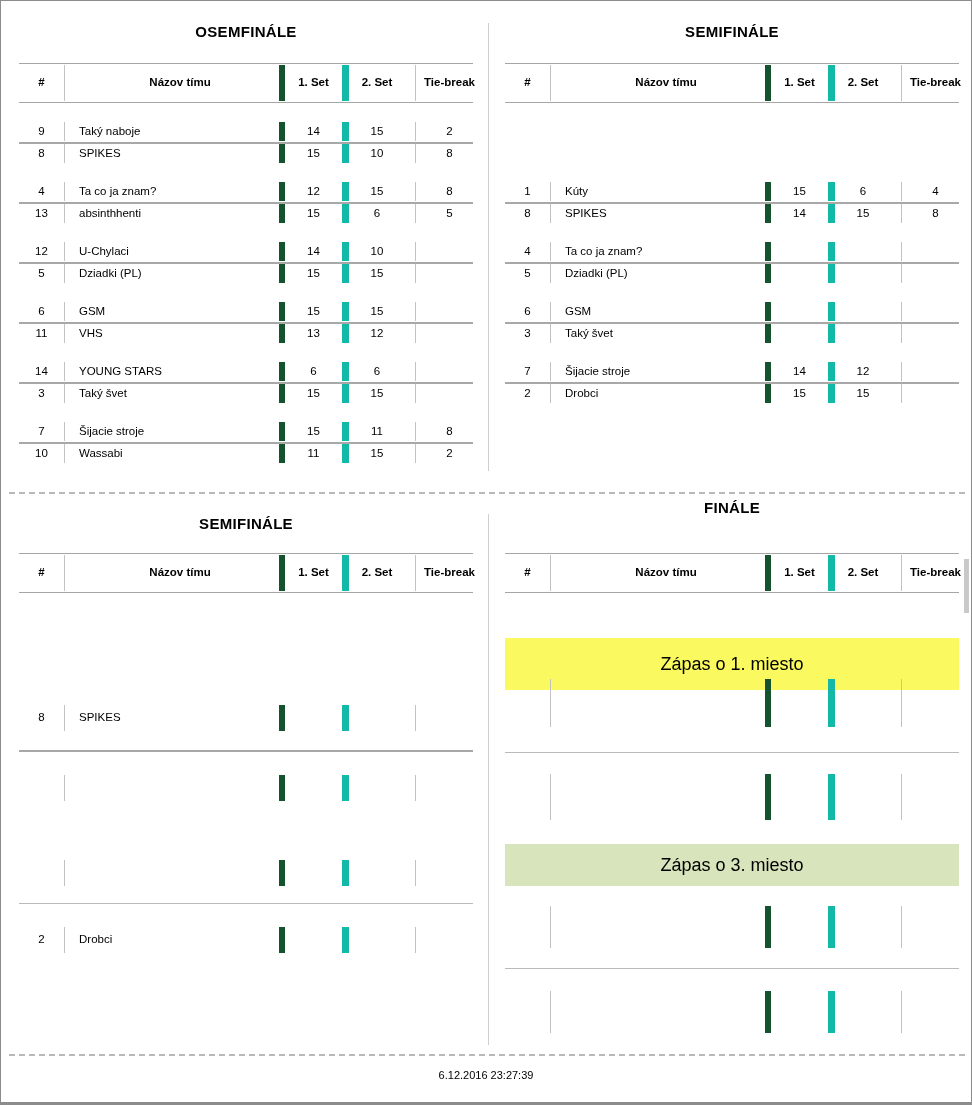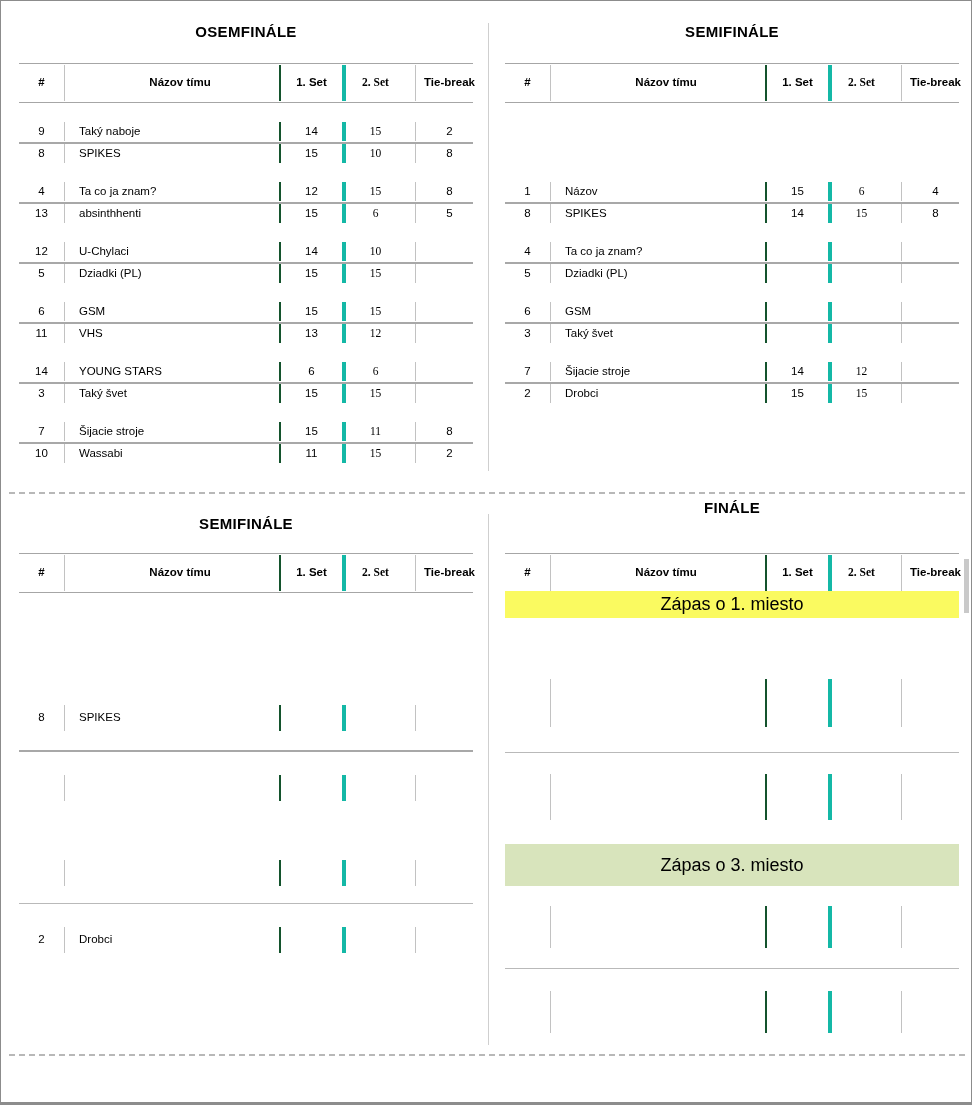--- a/index.html
+++ b/index.html
@@ -11,22 +11,22 @@
   .quad.right{left:504px;}
   .sec-title{position:absolute;left:0;width:100%;text-align:center;
              font-weight:bold;font-size:15px;letter-spacing:.3px;height:22px;line-height:22px;}
   .thead{position:absolute;left:0;width:100%;height:40px;
          border-top:1px solid #a6a6a6;border-bottom:1px solid #a6a6a6;box-sizing:border-box;}
   .trow{position:absolute;left:0;width:100%;}
   .cell{position:absolute;top:1px;bottom:1px;display:flex;align-items:center;
         font-size:11.5px;line-height:1;box-sizing:border-box;white-space:nowrap;}
   .c-num{left:0;width:45px;justify-content:center;}
   .c-team{left:45px;width:215px;padding-left:14px;border-left:1px solid #c2c2c2;}
-  .c-s1{left:260px;width:63px;justify-content:center;border-left:2px solid #14532d;}
-  .c-s2{left:323px;width:63px;justify-content:center;border-left:4px solid #14b8a6;font-family:Liberation Serif, serif;}
+  .c-s1{left:260px;width:63px;justify-content:center;border-left:6px solid #14532d;}
+  .c-s2{left:323px;width:63px;justify-content:center;border-left:7px solid #14b8a6;}
   .c-tb{left:396px;width:68px;justify-content:center;border-left:1px solid #c2c2c2;}
   .thead .cell{font-weight:bold;}
   .thead .c-team{justify-content:center;padding-left:16px;}
   .msep{position:absolute;left:0;width:100%;height:2px;background:#a8a8a8;}
   .msep.thin{height:1px;background:#b9b9b9;}
   .banner{position:absolute;left:0;width:100%;display:flex;align-items:center;
           justify-content:center;font-size:18px;}
   .banner.first{background:#FAFA60;}
   .banner.third{background:#D8E4BC;}
   .dash{position:absolute;left:8px;width:956px;height:0;border-top:2px dashed #b8b8b8;}
@@ -197,21 +197,21 @@
     <div class="thead" style="top:62px">
       <span class="cell c-num">#</span>
       <span class="cell c-team">Názov tímu</span>
       <span class="cell c-s1">1. Set</span>
       <span class="cell c-s2">2. Set</span>
       <span class="cell c-tb">Tie-break</span>
     </div>
 
     <div class="trow" style="top:180px;height:21px">
       <span class="cell c-num">1</span>
-      <span class="cell c-team">Názov</span>
+      <span class="cell c-team">Kúty</span>
       <span class="cell c-s1">15</span>
       <span class="cell c-s2">6</span>
       <span class="cell c-tb">4</span>
     </div>
     <div class="msep" style="top:201px"></div>
     <div class="trow" style="top:202px;height:21px">
       <span class="cell c-num">8</span>
       <span class="cell c-team">SPIKES</span>
       <span class="cell c-s1">14</span>
       <span class="cell c-s2">15</span>
@@ -269,21 +269,21 @@
     <div class="sec-title" style="top:496px">FINÁLE</div>
 
     <div class="thead" style="top:552px">
       <span class="cell c-num">#</span>
       <span class="cell c-team">Názov tímu</span>
       <span class="cell c-s1">1. Set</span>
       <span class="cell c-s2">2. Set</span>
       <span class="cell c-tb">Tie-break</span>
     </div>
 
-    <div class="banner first" style="top:590px;height:27px">Zápas o 1. miesto</div>
+    <div class="banner first" style="top:637px;height:52px">Zápas o 1. miesto</div>
 
     <div class="trow" style="top:677px;height:50px">
       <span class="cell c-num"></span>
       <span class="cell c-team"></span>
       <span class="cell c-s1"></span>
       <span class="cell c-s2"></span>
       <span class="cell c-tb"></span>
     </div>
     <div class="msep thin" style="top:751px"></div>
     <div class="trow" style="top:772px;height:48px">
@@ -310,14 +310,15 @@
       <span class="cell c-s1"></span>
       <span class="cell c-s2"></span>
       <span class="cell c-tb"></span>
     </div>
   </div>
 
   <div class="vline" style="top:22px;height:448px"></div>
   <div class="vline" style="top:513px;height:531px"></div>
   <div class="dash" style="top:491px"></div>
   <div class="dash" style="top:1053px"></div>
+  <div class="footer">6.12.2016 23:27:39</div>
   <div class="thumb"></div>
 </div>
 
 </body></html>

